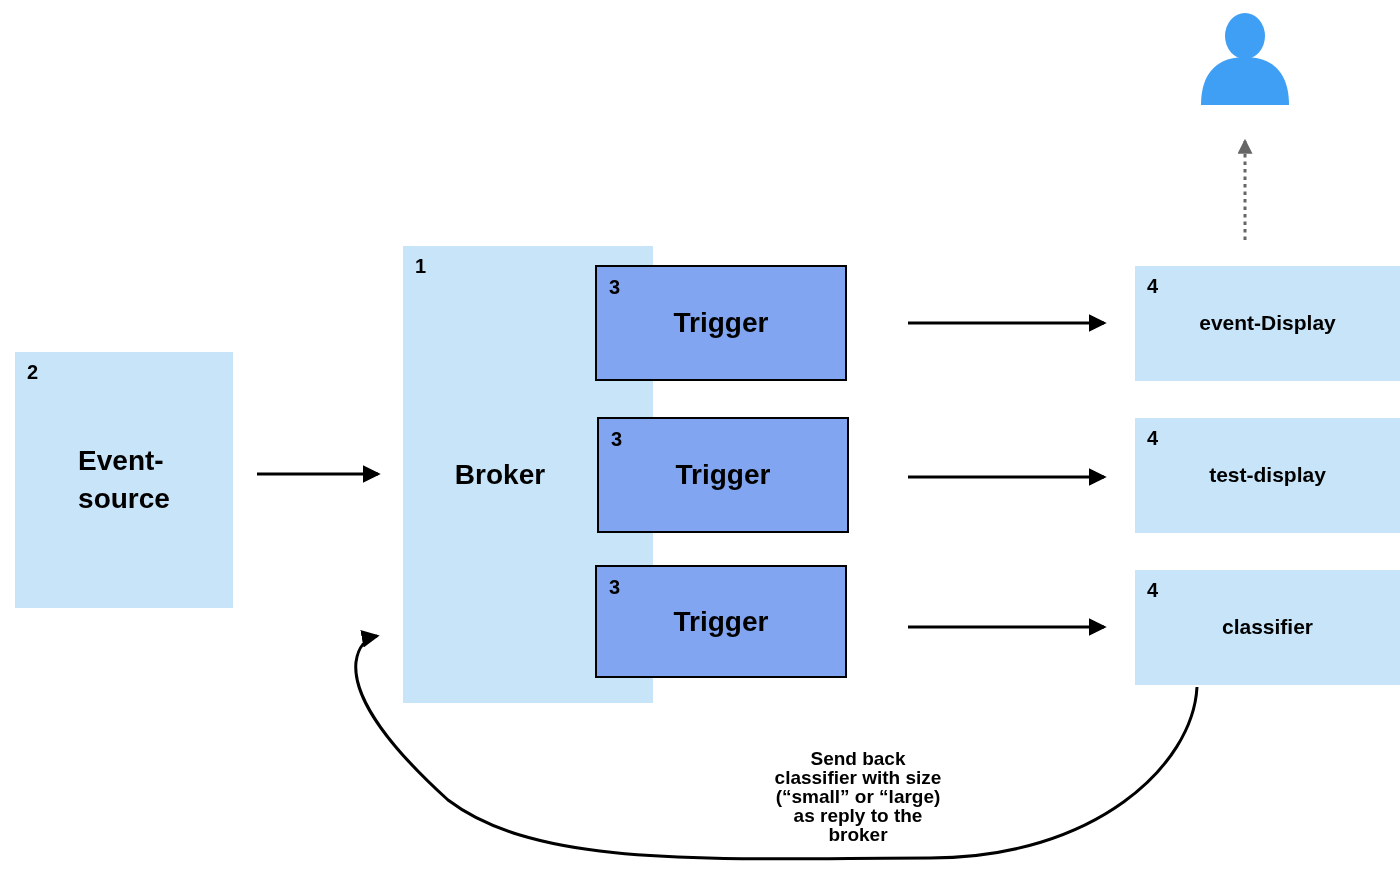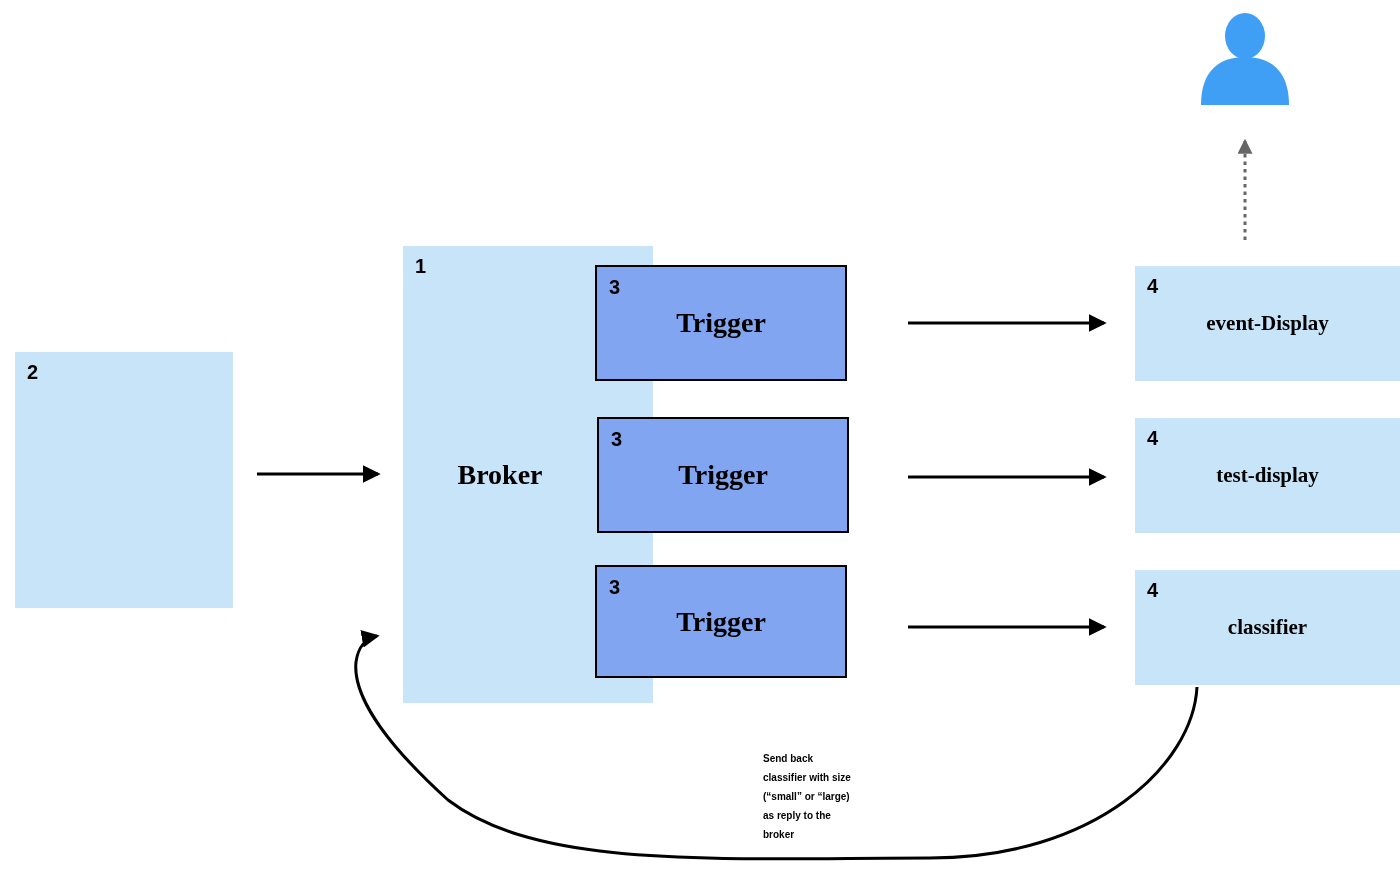--- a/index.html
+++ b/index.html
@@ -28,55 +28,56 @@
   .trigger{background:var(--trigger-blue);border:2px solid #000;}
   .num{
     position:absolute;top:10px;left:12px;
     font-size:20px;font-weight:700;line-height:1;
   }
   .box-label{
     font-weight:700;
     white-space:pre-line;
     text-align:left;
     line-height:1.35;
-    font-family:Liberation Serif, serif;
   }
   .label-lg{font-size:28px;}
   .label-sm{font-size:21px;}
   
   .event-source{left:15px;top:352px;width:218px;height:256px;}
   .broker{left:403px;top:246px;width:250px;height:457px;padding-right:56px;}
   .trigger-1{left:595px;top:265px;width:252px;height:116px;}
   .trigger-2{left:597px;top:417px;width:252px;height:116px;}
   .trigger-3{left:595px;top:565px;width:252px;height:113px;}
   .sink-1{left:1135px;top:266px;width:265px;height:115px;}
   .sink-2{left:1135px;top:418px;width:265px;height:115px;}
   .sink-3{left:1135px;top:570px;width:265px;height:115px;}
   .reply-note{
     position:absolute;left:763px;top:749px;width:190px;
-    font-size:10px;line-height:19px;font-weight:700;
-    white-space:pre-line;
+    font-size:19px;line-height:19px;font-weight:700;
+    text-align:center;white-space:pre-line;
   }
   #arrow-layer{
     position:absolute;left:0;top:0;width:1400px;height:896px;
     pointer-events:none;
   }
   .arrow-line{stroke:var(--arrow-black);stroke-width:3;fill:none;}
   .arrow-dashed{stroke:var(--arrow-gray);stroke-width:3;fill:none;stroke-dasharray:3.5 4;}
   .mk-black{fill:var(--arrow-black);}
   .mk-gray{fill:var(--arrow-gray);}
   .user-fill{fill:var(--user-blue);}
 </style>
 </head>
 <body>
 
 <div id="canvas">
 
   <div class="box light event-source">
     <span class="num">2</span>
+    <span class="box-label label-lg">Event-
+source</span>
   </div>
 
   <div class="box light broker">
     <span class="num">1</span>
     <span class="box-label label-lg">Broker</span>
   </div>
 
   <div class="box trigger trigger-1">
     <span class="num">3</span>
     <span class="box-label label-lg">Trigger</span>

